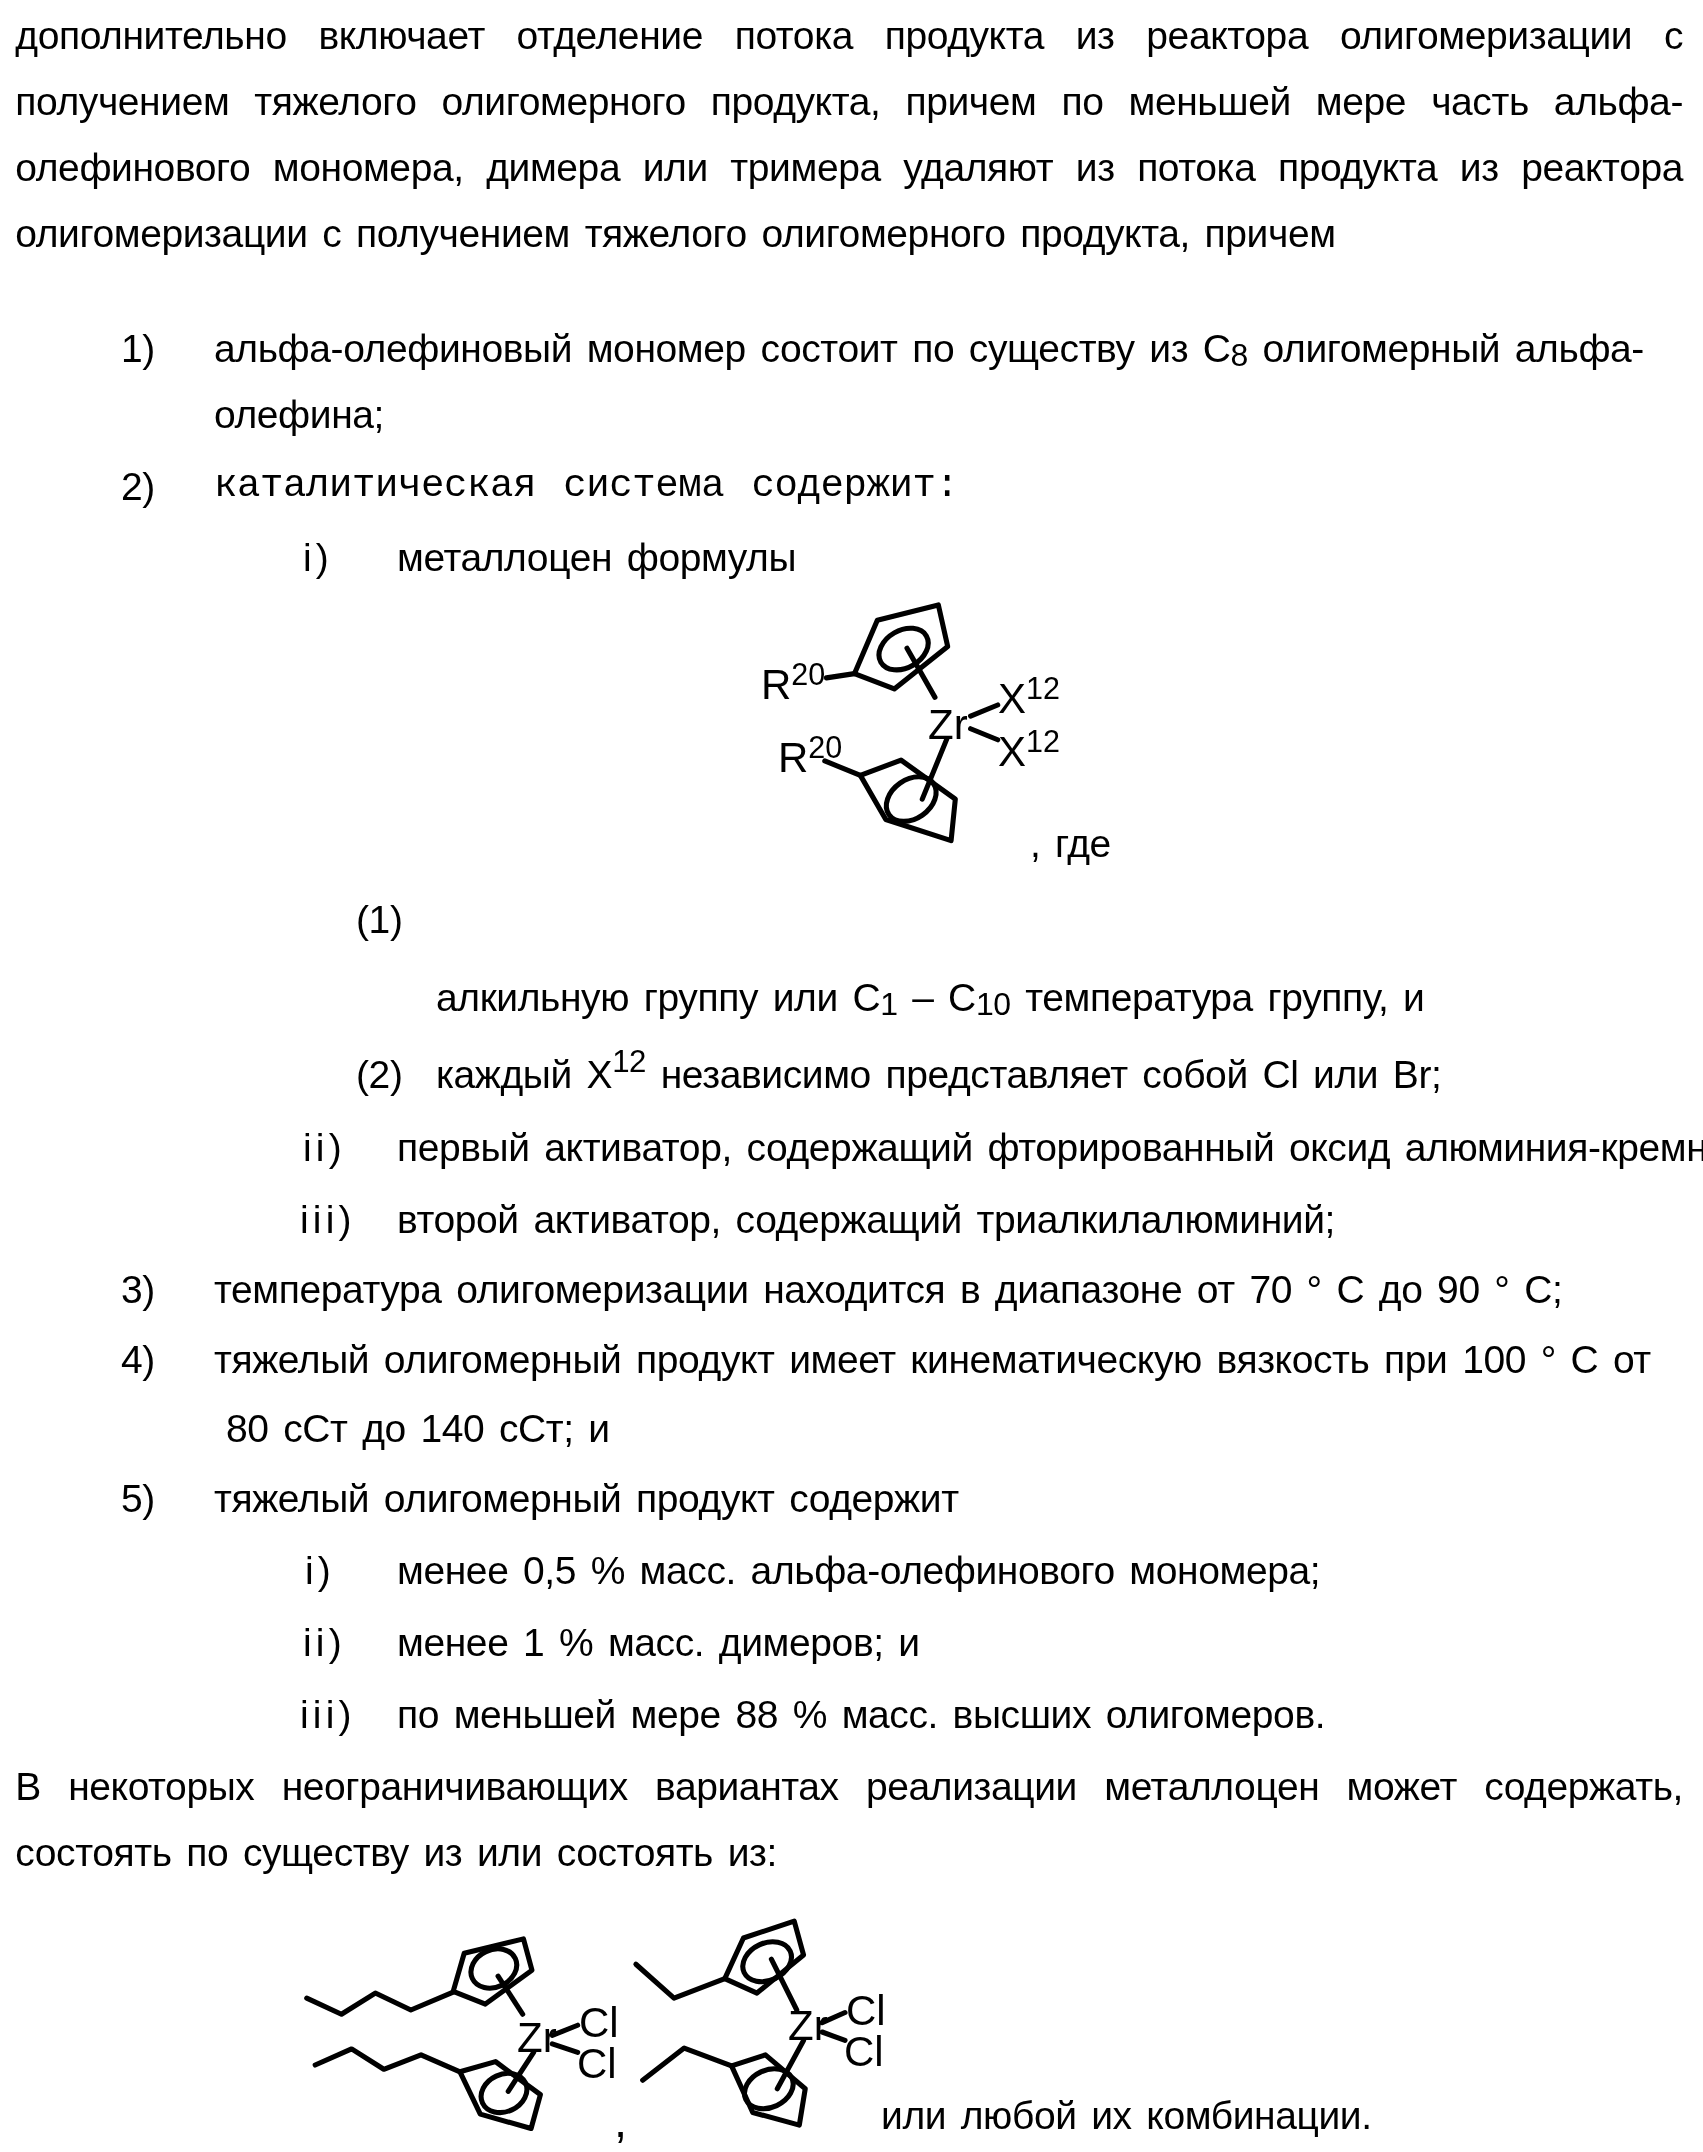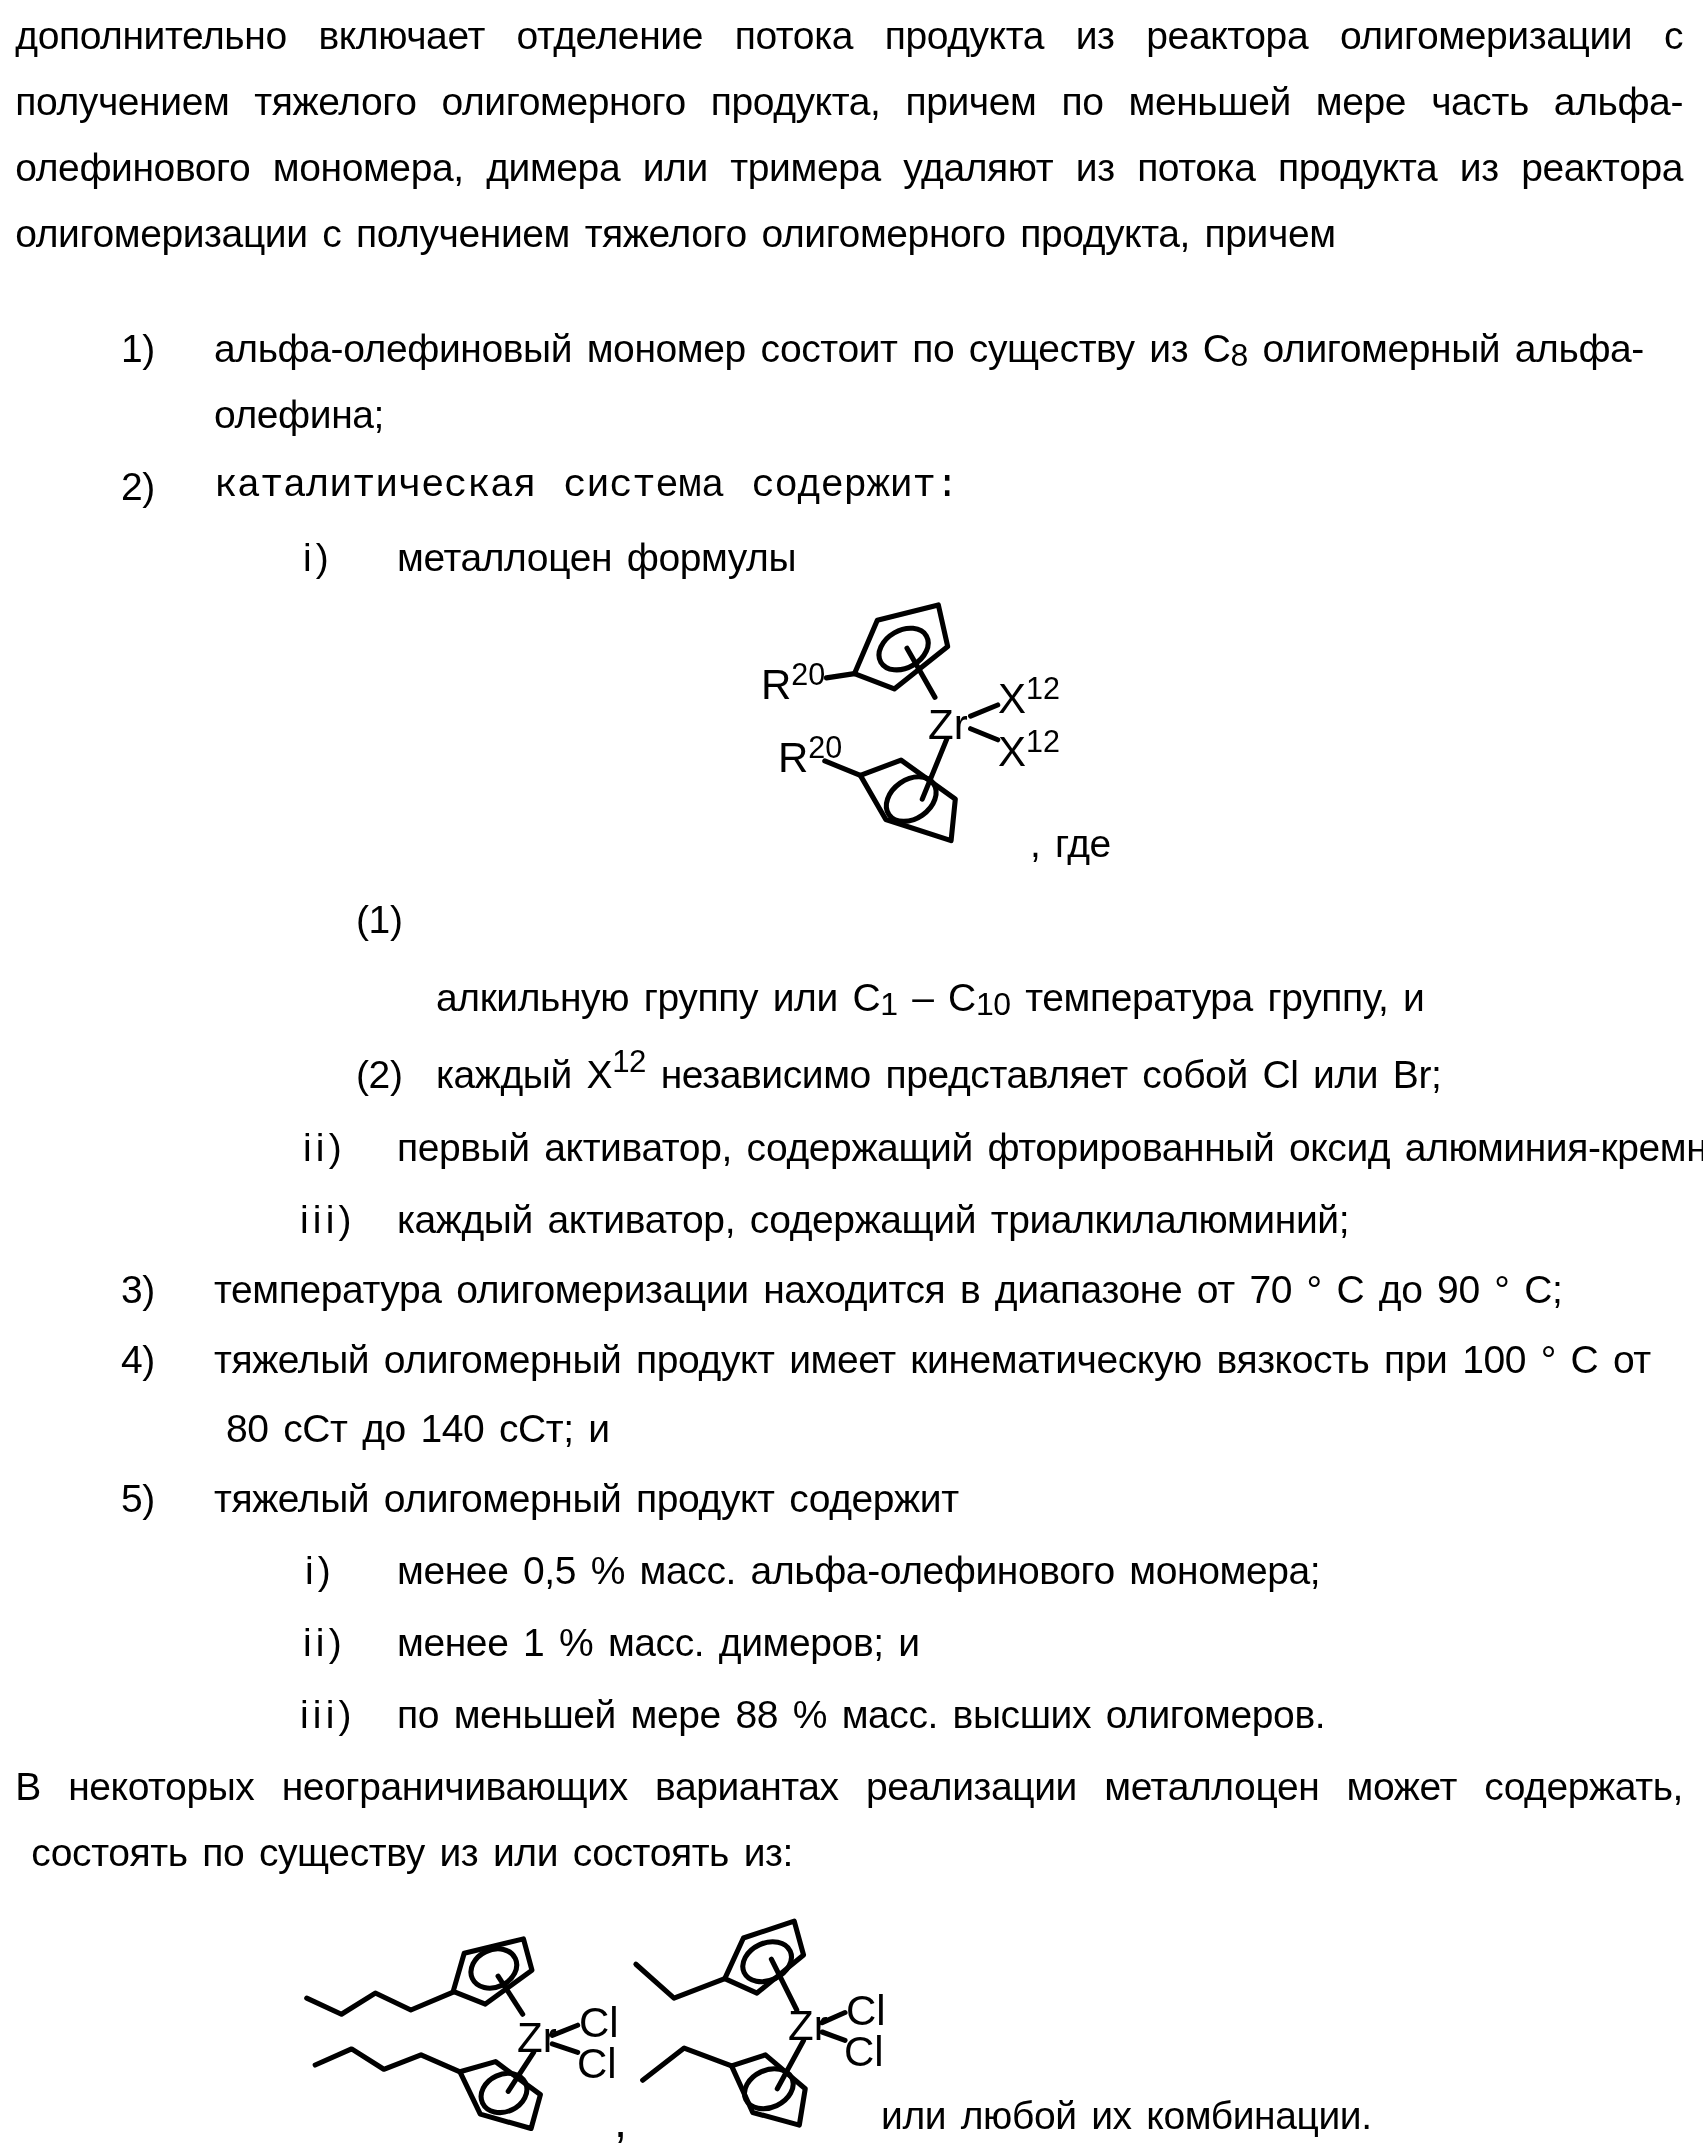--- a/index.html
+++ b/index.html
@@ -74,41 +74,41 @@
   </div>
 
   <div class="mk" style="left:356px; top:1051px;">(2)</div>
   <div class="ln" style="left:436px; top:1051px;">
     <span>каждый X</span><span class="sp">12</span><span> независимо представляет собой Cl или Br;</span>
   </div>
 
   <div class="mk rim" style="left:303px; top:1124px;">ii)</div>
   <div class="ln" style="left:397px; top:1124px;">первый активатор, содержащий фторированный оксид алюминия-кремния; и</div>
   <div class="mk rim" style="left:300px; top:1196px;">iii)</div>
-  <div class="ln" style="left:397px; top:1196px;">каждый активатор, содержащий триалкилалюминий;</div>
+  <div class="ln" style="left:397px; top:1196px;">второй активатор, содержащий триалкилалюминий;</div>
 
   <div class="mk" style="left:121px; top:1266px;">3)</div>
   <div class="ln" style="left:214px; top:1266px;">температура олигомеризации находится в диапазоне от 70 ° С до 90 ° С;</div>
 
   <div class="mk" style="left:121px; top:1336px;">4)</div>
   <div class="ln" style="left:214px; top:1336px;">тяжелый олигомерный продукт имеет кинематическую вязкость при 100 ° С от</div>
   <div class="ln" style="left:226px; top:1405px;">80 сСт до 140 сСт; и</div>
 
   <div class="mk" style="left:121px; top:1475px;">5)</div>
   <div class="ln" style="left:214px; top:1475px;">тяжелый олигомерный продукт содержит</div>
 
   <div class="mk rim" style="left:305px; top:1547px;">i)</div>
   <div class="ln" style="left:397px; top:1547px;">менее 0,5 % масс. альфа-олефинового мономера;</div>
   <div class="mk rim" style="left:303px; top:1619px;">ii)</div>
   <div class="ln" style="left:397px; top:1619px;text-align:right;">менее 1 % масс. димеров; и</div>
   <div class="mk rim" style="left:300px; top:1691px;">iii)</div>
   <div class="ln" style="left:397px; top:1691px;">по меньшей мере 88 % масс. высших олигомеров.</div>
 
   <div class="ln just" style="left:15.3px; right:21px; top:1763px;">В некоторых неограничивающих вариантах реализации металлоцен может содержать,</div>
-  <div class="ln" style="left:15.3px; top:1829px;margin-left:16px;">состоять по существу из или состоять из:</div>
+  <div class="ln" style="left:15.3px; top:1829px;">состоять по существу из или состоять из:</div>
 
   <svg style="left:254px; top:1894px;" width="373" height="254" viewBox="0 0 440 300">
     <g class="stroke">
       <polyline points="62,123 103,142 143,117 185,137 235,116"></polyline>
     </g>
     <g class="stroke">
       <polygon points="318,53 328,90 273,130 235,115 248,70"></polygon>
       <ellipse cx="283" cy="88" rx="28" ry="22" transform="rotate(-25 283 88)"></ellipse>
     </g>
     <g class="stroke">

